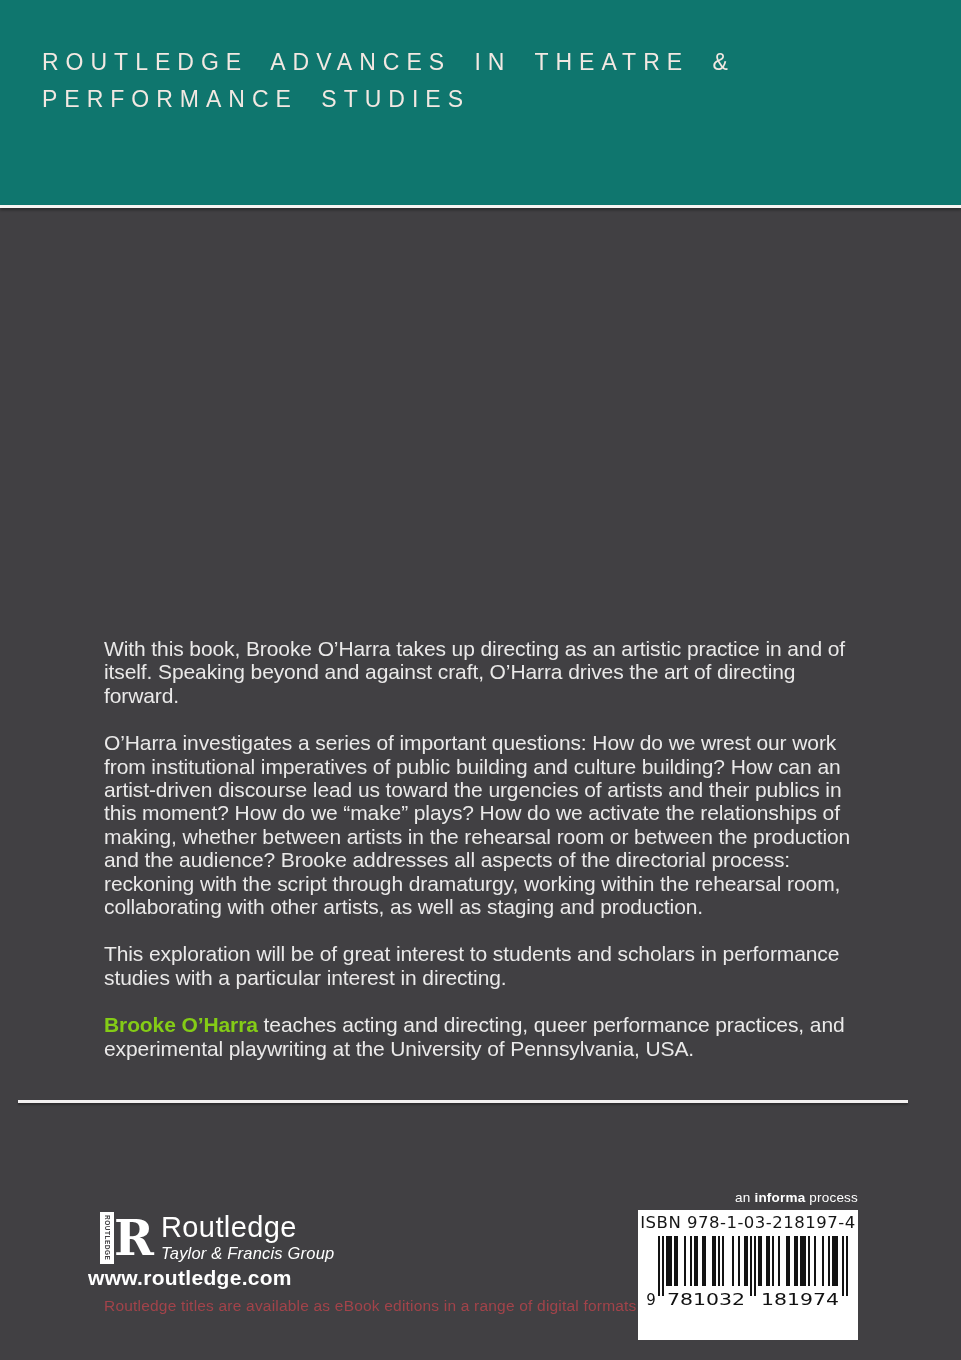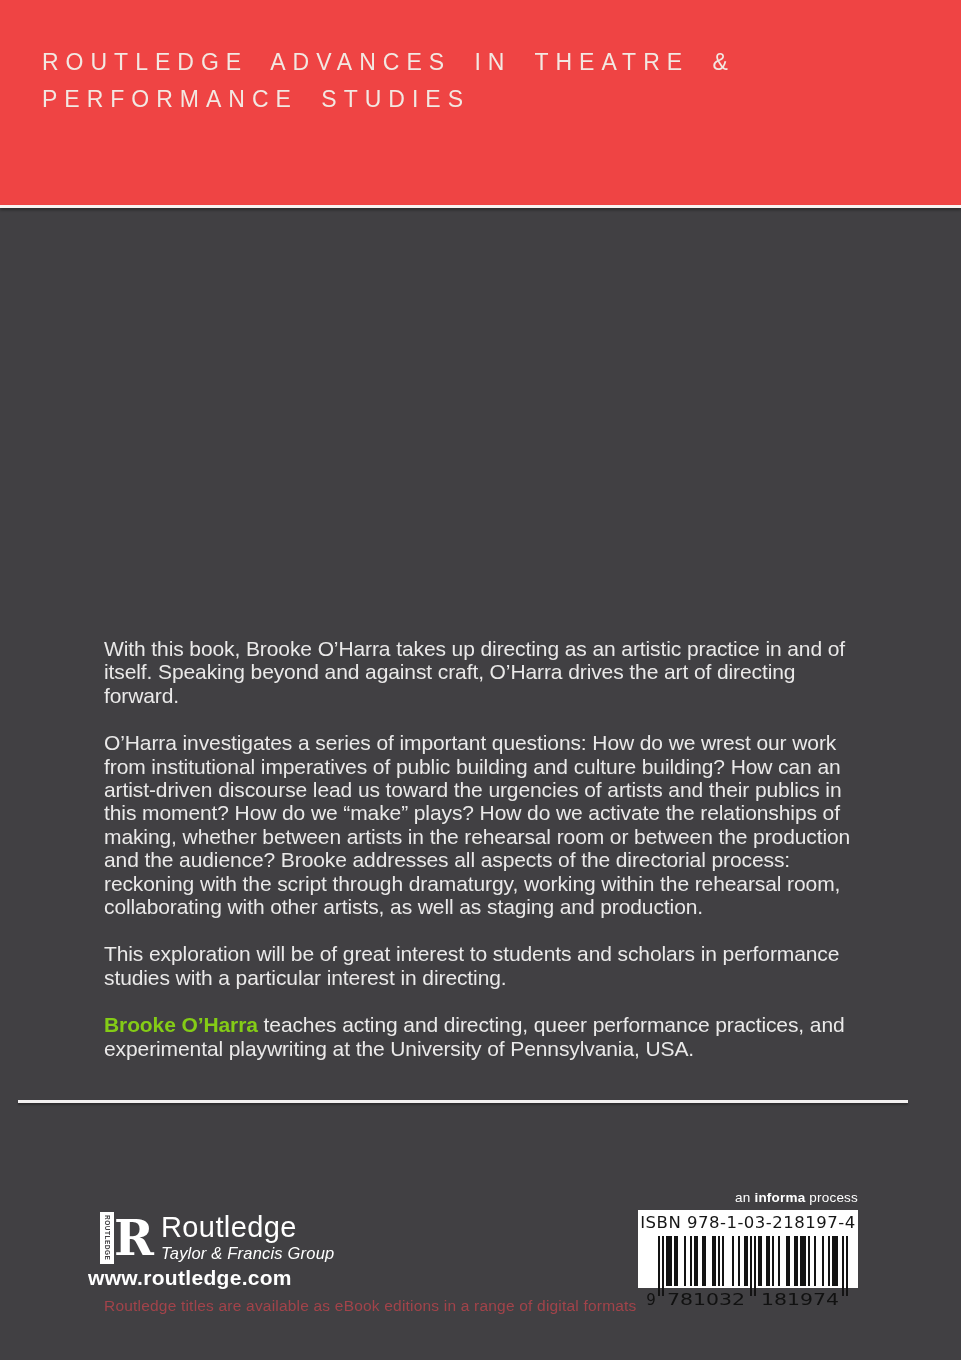--- a/index.html
+++ b/index.html
@@ -2,21 +2,21 @@
 <html><head>
 <meta charset="utf-8">
 <style>
   html,body{margin:0;padding:0;background:#222;}
   .cover{
     position:relative;width:961px;height:1360px;overflow:hidden;
     background:#414043;font-family:"Liberation Sans",sans-serif;
     -webkit-font-smoothing:antialiased;
   }
   
-  .series-band{position:absolute;top:0;left:0;width:961px;height:205px;background:#ef4444;}
+  .series-band{position:absolute;top:0;left:0;width:961px;height:205px;background:#0f766e;}
   .band-rule{position:absolute;top:205px;left:0;width:961px;height:3px;background:#f7f3f1;
              box-shadow:0 2px 3px rgba(0,0,0,.4);}
   .series-title{
     position:absolute;left:42px;top:44px;width:880px;
     color:#f2e8e2;font-size:23px;font-weight:300;
     letter-spacing:7px;word-spacing:10px;line-height:37px;
   }
   
   .copy{
     position:absolute;left:104px;top:637px;width:756px;
@@ -39,21 +39,21 @@
   }
   .logo-text{margin-left:9px;}
   .logo-name{color:#fff;font-size:29px;line-height:31px;letter-spacing:.4px;}
   .logo-sub{color:#fff;font-size:16.5px;line-height:19px;margin-top:1px;letter-spacing:.2px;font-style:italic;}
   .website{position:absolute;left:88px;top:1266px;color:#ffffff;font-size:21px;font-weight:bold;letter-spacing:.3px;}
   .ebook-note{position:absolute;left:104px;top:1297px;color:#a2434a;font-size:15.5px;letter-spacing:.2px;}
   
   .informa{position:absolute;left:638px;top:1190px;width:220px;text-align:right;
            color:#ffffff;font-size:13.5px;letter-spacing:.2px;}
   .informa .brand{font-weight:bold;}
-  .barcode-box{position:absolute;left:638px;top:1210px;width:220px;height:78px;background:#ffffff;}
+  .barcode-box{position:absolute;left:638px;top:1210px;width:220px;height:130px;background:#ffffff;}
   .isbn-label{position:absolute;top:3px;left:0;width:100%;text-align:center;
               color:#161616;font-size:16.5px;letter-spacing:.5px;font-family:"DejaVu Sans",sans-serif;}
   .barcode-graphic{position:absolute;left:8px;top:26px;width:204px;height:74px;}
 </style>
 </head>
 <body>
 
 <div class="cover">
 
   <div class="series-band">

